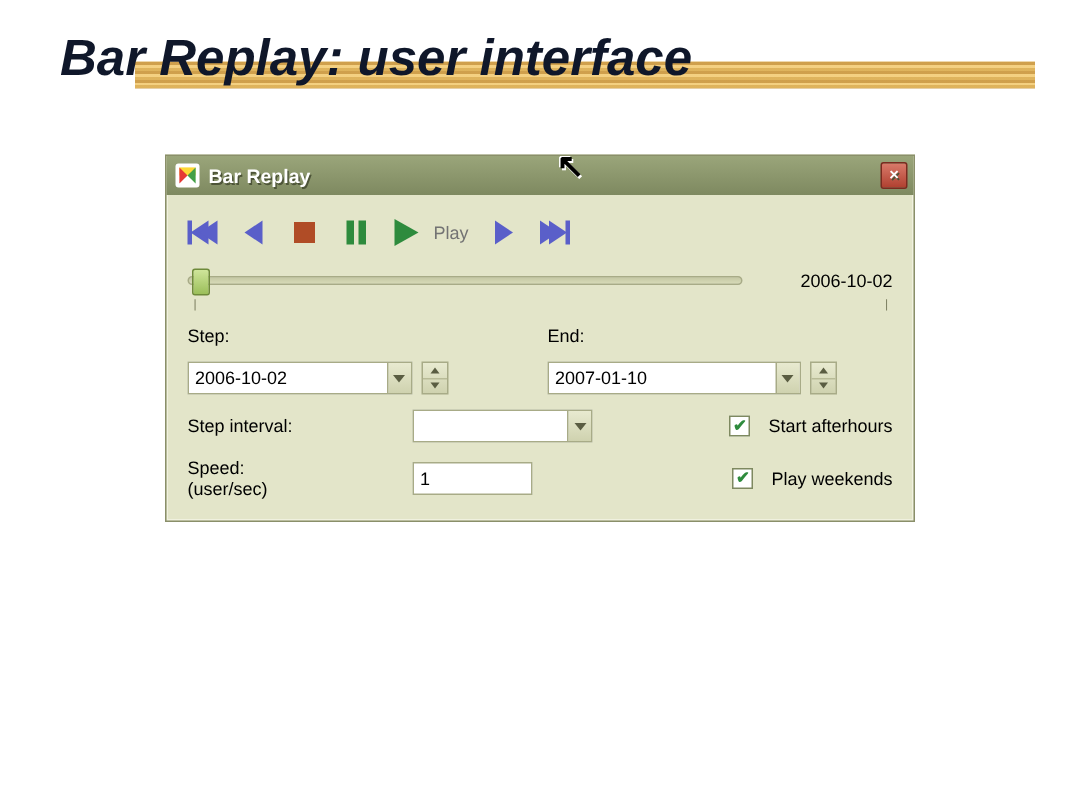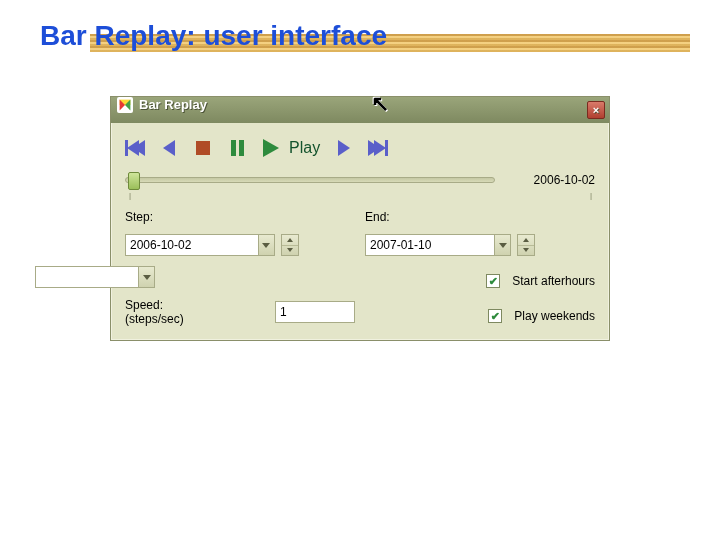--- a/index.html
+++ b/index.html
@@ -17,24 +17,25 @@
     height: 540px;
     position: relative;
     padding: 20px 40px;
   }
   .title-wrap {
     position: relative;
     margin-bottom: 40px;
   }
   .title {
     font-family: "Arial Black", Arial, sans-serif;
-    font-size: 28px;
+    font-size: 34px;
     font-weight: 900;
-    color: #1d4ed8;
+    color: #0f172a;
     padding-bottom: 4px;
+    font-style: italic;
   }
   .title-underline {
     position: absolute;
     left: 50px;
     right: -10px;
     bottom: 4px;
     height: 18px;
     background: repeating-linear-gradient(
       0deg,
       #d9a640 0 2px,
@@ -51,20 +52,21 @@
     margin: 0 auto;
     border: 1px solid #8a8f6a;
     background: #e3e5c9;
     box-shadow: 0 0 0 1px #f0f1df inset;
   }
   .titlebar {
     height: 26px;
     background: linear-gradient(#9aa57a, #7e8960);
     color: #fff;
     display: flex;
+    align-items: center;
     padding: 0 6px;
     font-weight: bold;
     font-size: 13px;
     text-shadow: 1px 1px 0 #4d5438;
     position: relative;
   }
   .titlebar .logo {
     width: 16px; height: 16px;
     margin-right: 6px;
     background: #fff;
@@ -131,21 +133,21 @@
   .tri.l { border-top:8px solid transparent; border-bottom:8px solid transparent; border-right:12px solid #5a5fc9; }
   .tri.r { border-top:8px solid transparent; border-bottom:8px solid transparent; border-left:12px solid #5a5fc9; }
   .bar2 { width:3px; height:16px; background:#5a5fc9; }
   .skipb, .skipf { display:flex; align-items:center; }
   .skipb .bar2 { margin-right:-1px; }
   .skipf .bar2 { margin-left:-1px; }
   .stop-sq { width:14px; height:14px; background:#b04c26; }
   .pause { display:flex; gap:3px; }
   .pause div { width:5px; height:16px; background:#2e8b3d; }
   .play-g { width:0;height:0; border-top:9px solid transparent; border-bottom:9px solid transparent; border-left:16px solid #2e8b3d; }
-  .play-label { color:#14532d; font-size:16px; text-decoration-color: rgba(0,0,0,0.4); margin-left:-6px;}
+  .play-label { color:#737373; font-size:12px; text-decoration-color: rgba(0,0,0,0.4); margin-left:-6px;}
 
   
   .slider-row {
     display:flex; align-items:center; gap:10px; margin-bottom:4px;
   }
   .slider-track {
     flex:1; height: 6px;
     background: linear-gradient(#c5c8a4,#d7dab7);
     border:1px solid #a8ab87;
     border-radius:3px;
@@ -160,21 +162,21 @@
     cursor:pointer;
   }
   .slider-val { width:90px; text-align:right; font-size:12px; }
   .slider-ticks { display:flex; justify-content:space-between; padding:0 4px; font-size:8px; color:#7a7d5e; margin-bottom:14px;}
   .slider-ticks span{display:block;width:1px;height:5px;}
 
   
   .row { display:flex; align-items:center; margin-bottom:10px; }
   .lbl { color:#000; }
   .col-left { width:240px; display:flex; align-items:center; gap:6px; }
-  .col-right { flex:1; display:flex; align-items:flex-end; gap:6px; }
+  .col-right { flex:1; display:flex; align-items:center; gap:6px; }
 
   .combo {
     display:flex; height:22px;
     border:1px solid #a8ab87;
     background:#fff;
   }
   .combo input {
     border:0; outline:0; padding:0 4px; font: inherit; width: 100%;
     background:#fff;
   }
@@ -291,48 +293,51 @@
           <div class="combo" style="width:150px">
             <input value="2006-10-02" style="">
             <div class="dd"></div>
           </div>
           <div class="spin">
             <div class="up"></div>
             <div class="dn"></div>
           </div>
         </div>
         <div class="col-right">
-          <div class="combo" style="width:146px">
+          <div class="combo" style="width:169px">
             <input value="2007-01-10" style="">
             <div class="dd"></div>
           </div>
           <div class="spin">
             <div class="up"></div>
             <div class="dn"></div>
           </div>
         </div>
       </div>
 
       <div class="row">
+        <div class="col-left">
+          <span class="lbl" style="width:100px">Step interval:</span>
+        </div>
         <div class="col-right" style="gap:12px">
           <div class="combo" style="width:120px; margin-left:-90px">
             <input value="" style="">
             <div class="dd"></div>
           </div>
           <div style="flex:1"></div>
           <span class="cb">✔</span>
           <span class="lbl">Start afterhours</span>
         </div>
       </div>
 
       <div class="row" style="margin-bottom:0">
         <div class="col-left" style="align-items:flex-end">
           <div style="width:100px">
             <div class="lbl">Speed:</div>
-            <div class="lbl">(steps/sec)</div>
+            <div class="lbl">(user/sec)</div>
           </div>
         </div>
         <div class="col-right" style="gap:12px">
           <input class="plain-input" style="width: 80px; margin-left: -90px;" value="1">
           <div style="flex:1"></div>
           <span class="cb">✔</span>
           <span class="lbl">Play weekends</span>
         </div>
       </div>
 

